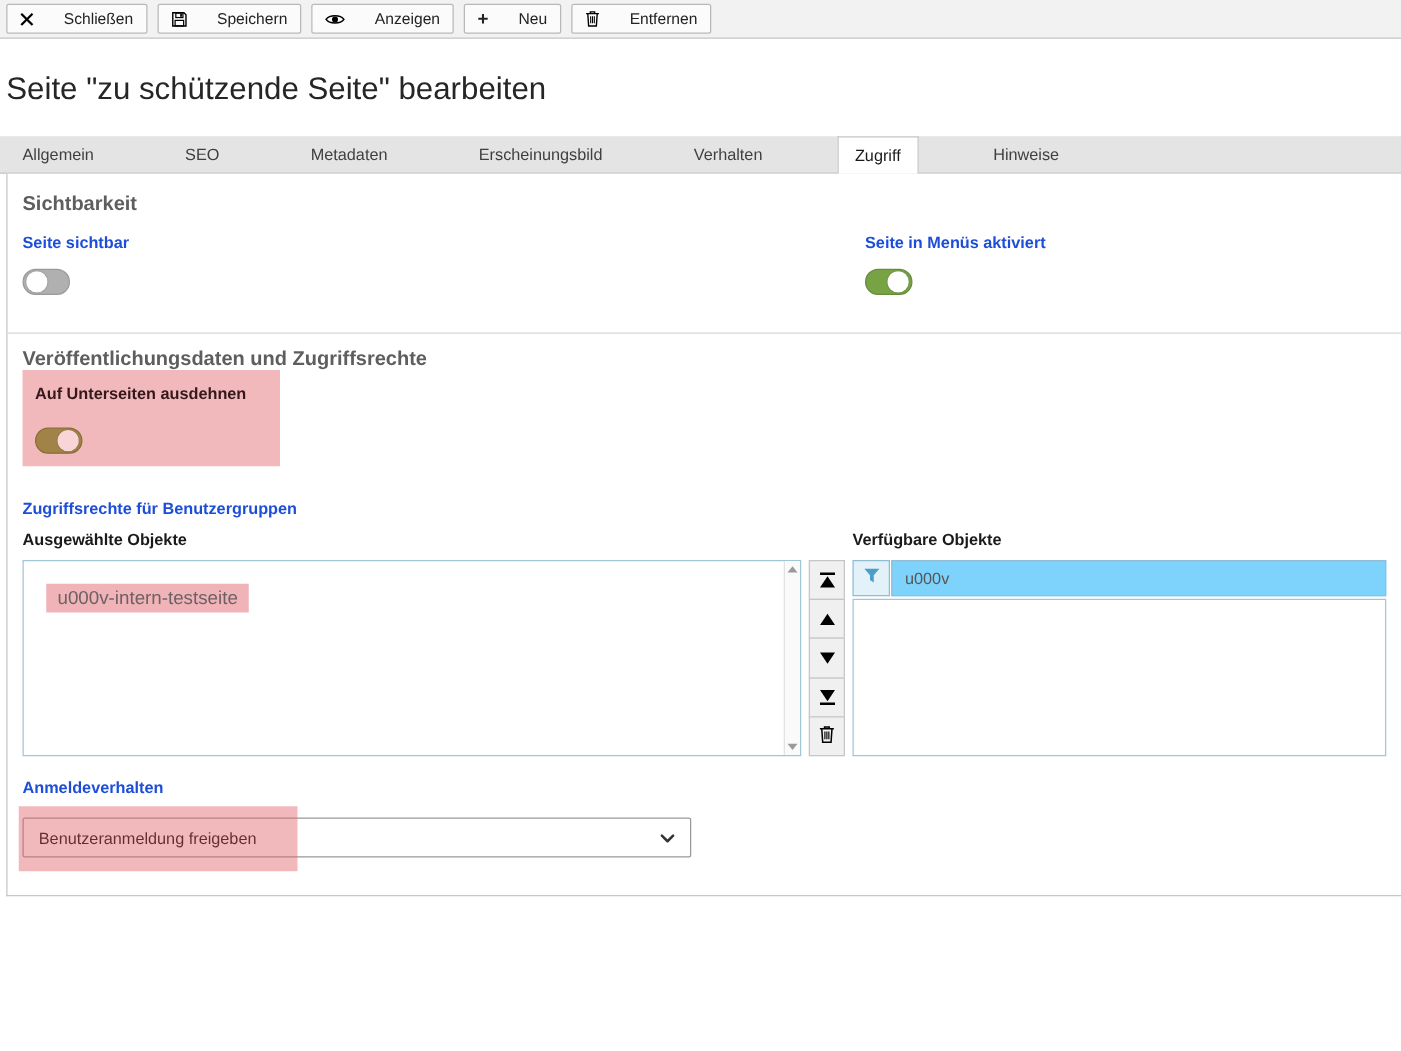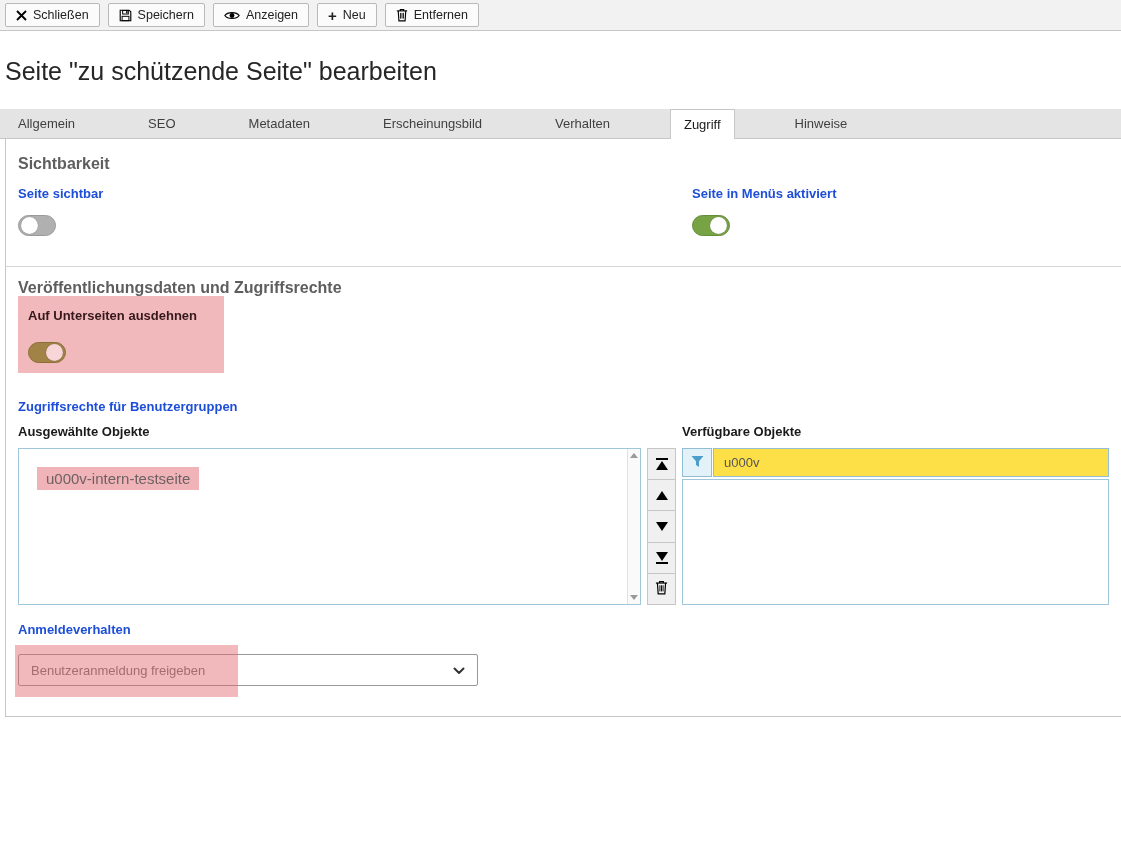--- a/index.html
+++ b/index.html
@@ -12,21 +12,21 @@
     overflow:hidden;
   }
   
   .toolbar {
     height:31px; background:#f2f2f2;
     border-bottom:1px solid #c6c6c6;
     display:flex; align-items:center; gap:8px;
     padding-left:5px;
   }
   .tbtn {
-    display:inline-flex; align-items:center; gap:6px;
+    display:inline-flex; align-items:center; gap:24px;
     height:24px; padding:0 10px;
     background:#fbfbfb; border:1px solid #b9b9b9; border-radius:2px;
     font-size:12.5px; color:#222; cursor:pointer; white-space:nowrap;
   }
   .tbtn svg { display:block; }
   .plus-glyph { font-size:15px; font-weight:700; line-height:1; }
   
   .page-title {
     font-size:25px; font-weight:400; color:#262626;
     margin:26px 0 0 5px; letter-spacing:0;
@@ -140,31 +140,31 @@
   .bar { width:12px; height:2px; background:#000; }
   .stack { display:flex; flex-direction:column; align-items:center; gap:1px; }
   .right-col { display:flex; flex-direction:column; height:157px; }
   .filter-row { display:flex; height:29px; }
   .filter-btn {
     width:30px; height:29px; background:#e3f1f8; border:1px solid #92bed3;
     display:flex; align-items:center; justify-content:center; cursor:pointer;
   }
   .filter-input {
     flex:1; height:29px; border:1px solid #92bed3; margin-left:1px;
-    padding:0 10px; font-size:13px; color:#555; outline:none; background:#fde047;
+    padding:0 10px; font-size:13px; color:#555; outline:none; background:#7dd3fc;
   }
   .avail-box { flex:1; margin-top:2px; background:#fff; border:1px solid #9fc6d9; }
   
   .login-block { margin-top:17px; }
   .login-block .field-label { display:block; margin-bottom:17px; }
   .select-wrap { position:relative; width:484px; }
   .fake-select {
-    width:460px; height:32px; border:1px solid #999; border-radius:2px;
+    width:535px; height:32px; border:1px solid #999; border-radius:2px;
     background:#fff; display:flex; align-items:center; justify-content:space-between;
-    padding:0 12px; font-size:13px; color:#737373; cursor:pointer;
+    padding:0 12px; font-size:13px; color:#000000; cursor:pointer;
   }
   .select-overlay {
     position:absolute; left:-3px; top:-9px; width:223px; height:52px;
     background:rgba(226,99,106,0.45); pointer-events:none;
   }
 </style>
 </head>
 <body>
 
 <div class="toolbar">

